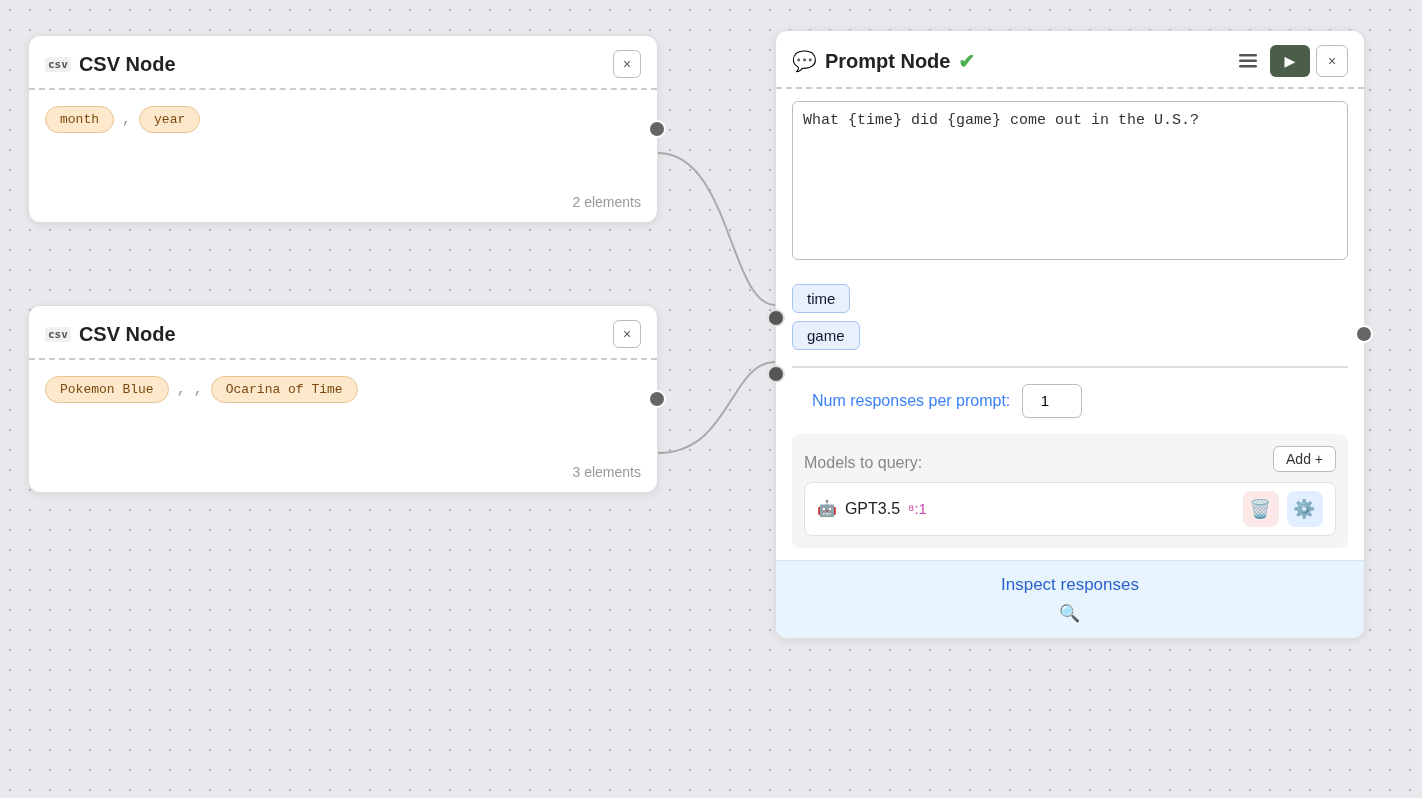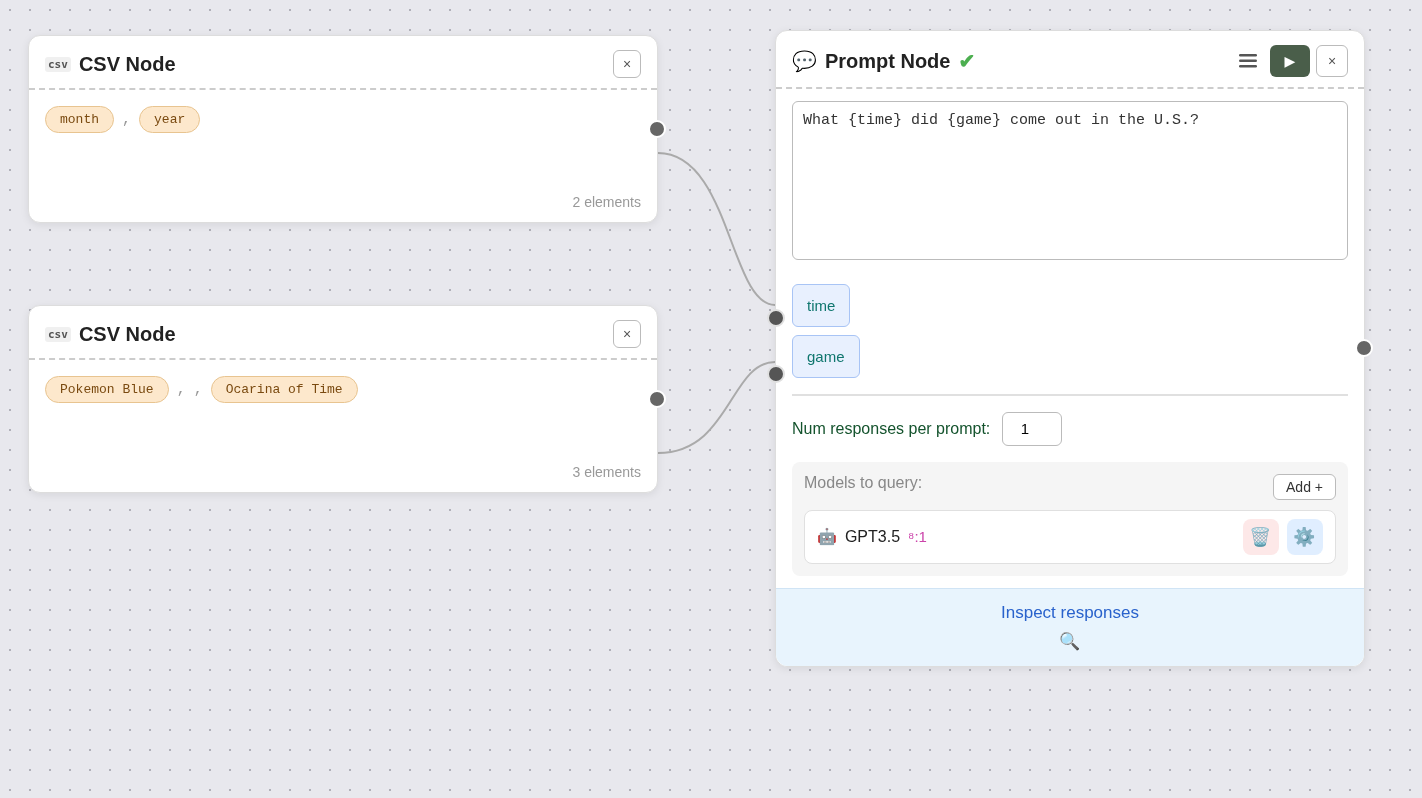--- a/index.html
+++ b/index.html
@@ -241,43 +241,44 @@
       gap: 8px;
       padding: 8px 16px 12px 16px;
     }
 
     .var-chip {
       display: inline-flex;
       align-items: flex-start;
       background: #e8f0fe;
       border: 1.5px solid #a8c4f5;
       border-radius: 6px;
-      padding: 12px 14px;
+      padding: 5px 14px;
       font-size: 15px;
-      color: #0f766e;
+      color: #0f172a;
       font-weight: 500;
       align-self: flex-start;
     }
 
     .divider {
       height: 1.5px;
       background: #e0e0e0;
       margin: 4px 16px;
     }
 
     .responses-section {
       padding: 12px 16px;
       display: flex;
       align-items: center;
       gap: 12px;
     }
 
     .responses-label {
       font-size: 16px;
-      color: #14532d;
+      color: #3b82f6;
+      margin-left: 20px;
     }
 
     .responses-input {
       width: 60px;
       height: 34px;
       border: 1.5px solid #bbb;
       border-radius: 6px;
       padding: 4px 8px;
       font-size: 15px;
       text-align: center;
@@ -286,21 +287,21 @@
 
     .models-section {
       margin: 4px 16px 12px 16px;
       background: #f5f5f5;
       border-radius: 8px;
       padding: 12px;
     }
 
     .models-header {
       display: flex;
-      align-items: flex-start;
+      align-items: flex-end;
       justify-content: space-between;
       margin-bottom: 10px;
     }
 
     .models-label {
       font-size: 16px;
       color: #888;
     }
 
     .add-btn {

